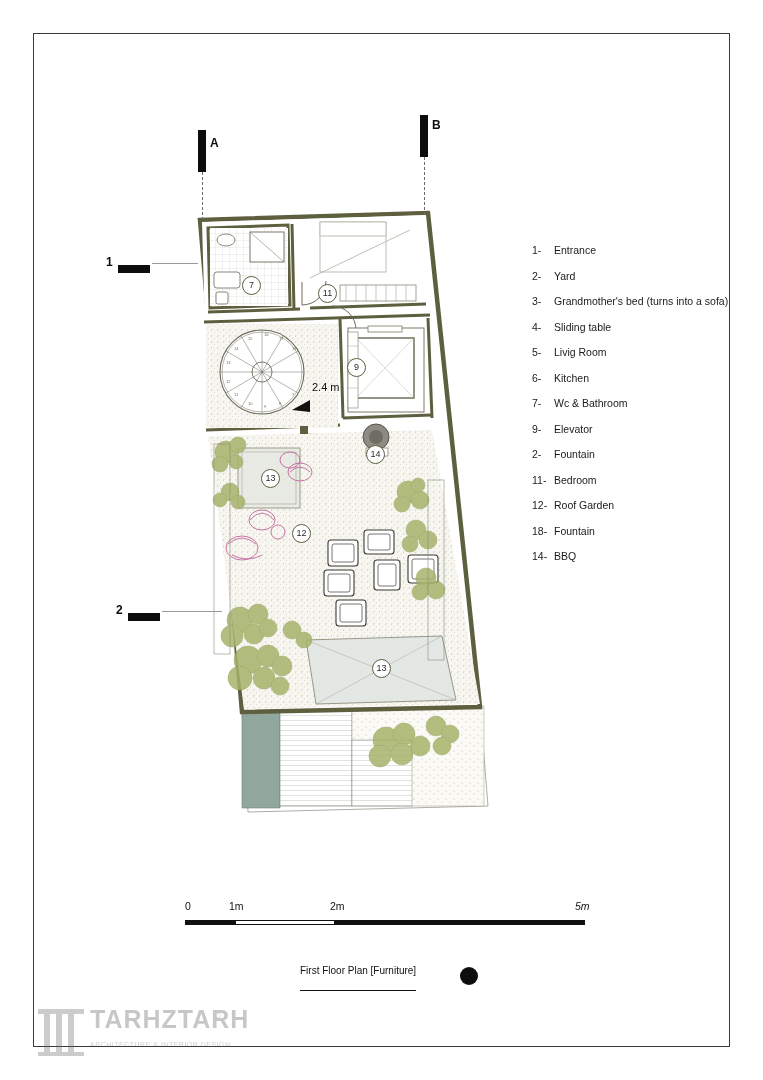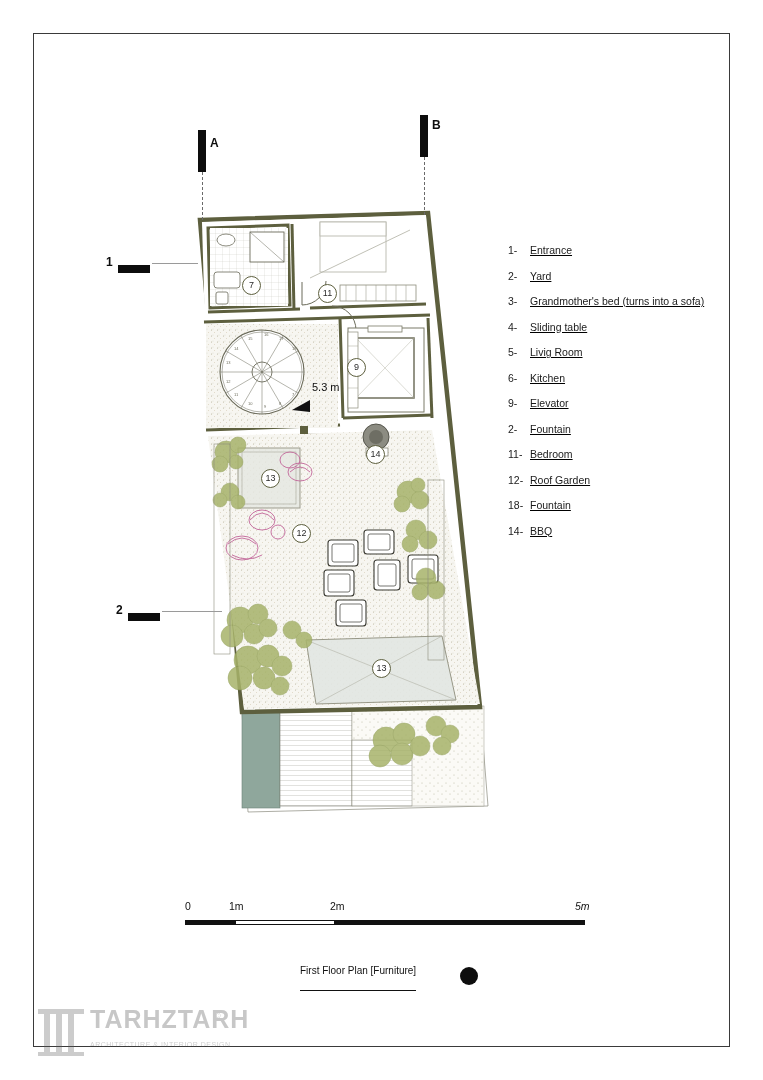--- a/index.html
+++ b/index.html
@@ -27,24 +27,23 @@
     top: 33px;
     width: 697px;
     height: 1014px;
     border: 1px solid #3a3a3a;
     box-sizing: border-box;
   }
 
   
   #legend {
     position: absolute;
-    left: 508px;
+    left: 532px;
     top: 238px;
     width: 220px;
-    text-decoration: underline;
   }
   .legend-row {
     font-size: 10.5px;
     color: #1a1a1a;
     line-height: 25.5px;
     white-space: nowrap;
   }
   .legend-num {
     display: inline-block;
     width: 22px;
@@ -469,21 +468,21 @@
     
     <div class="elev-mark" style="left:-62px; top:165px;"></div>
     <div class="elev-label" style="left:-74px; top:155px;">1</div>
     <div class="elev-line" style="left:-28px; top:163px; width:46px;"></div>
 
     <div class="elev-mark" style="left:-52px; top:513px;"></div>
     <div class="elev-label" style="left:-64px; top:503px;">2</div>
     <div class="elev-line" style="left:-18px; top:511px; width:60px;"></div>
 
     
-    <div class="dim-text" style="left:132px; top:281px;">5.3 m</div>
+    <div class="dim-text" style="left:132px; top:281px;">2.4 m</div>
 
     
     <div class="tag" style="left:62px; top:176px;">7</div>
     <div class="tag" style="left:138px; top:184px;">11</div>
     <div class="tag" style="left:167px; top:258px;">9</div>
     <div class="tag" style="left:81px; top:369px;">13</div>
     <div class="tag" style="left:186px; top:345px;">14</div>
     <div class="tag" style="left:112px; top:424px;">12</div>
     <div class="tag" style="left:192px; top:559px;">13</div>
   </div>
@@ -499,20 +498,23 @@
       <span class="legend-num">3-</span><span>Grandmother's bed (turns into a sofa)</span>
     </div>
     <div class="legend-row">
       <span class="legend-num">4-</span><span>Sliding table</span>
     </div>
     <div class="legend-row">
       <span class="legend-num">5-</span><span>Livig Room</span>
     </div>
     <div class="legend-row">
       <span class="legend-num">6-</span><span>Kitchen</span>
+    </div>
+    <div class="legend-row">
+      <span class="legend-num">7-</span><span>Wc &amp; Bathroom</span>
     </div>
     <div class="legend-row">
       <span class="legend-num">9-</span><span>Elevator</span>
     </div>
     <div class="legend-row">
       <span class="legend-num">2-</span><span>Fountain</span>
     </div>
     <div class="legend-row">
       <span class="legend-num">11-</span><span>Bedroom</span>
     </div>

